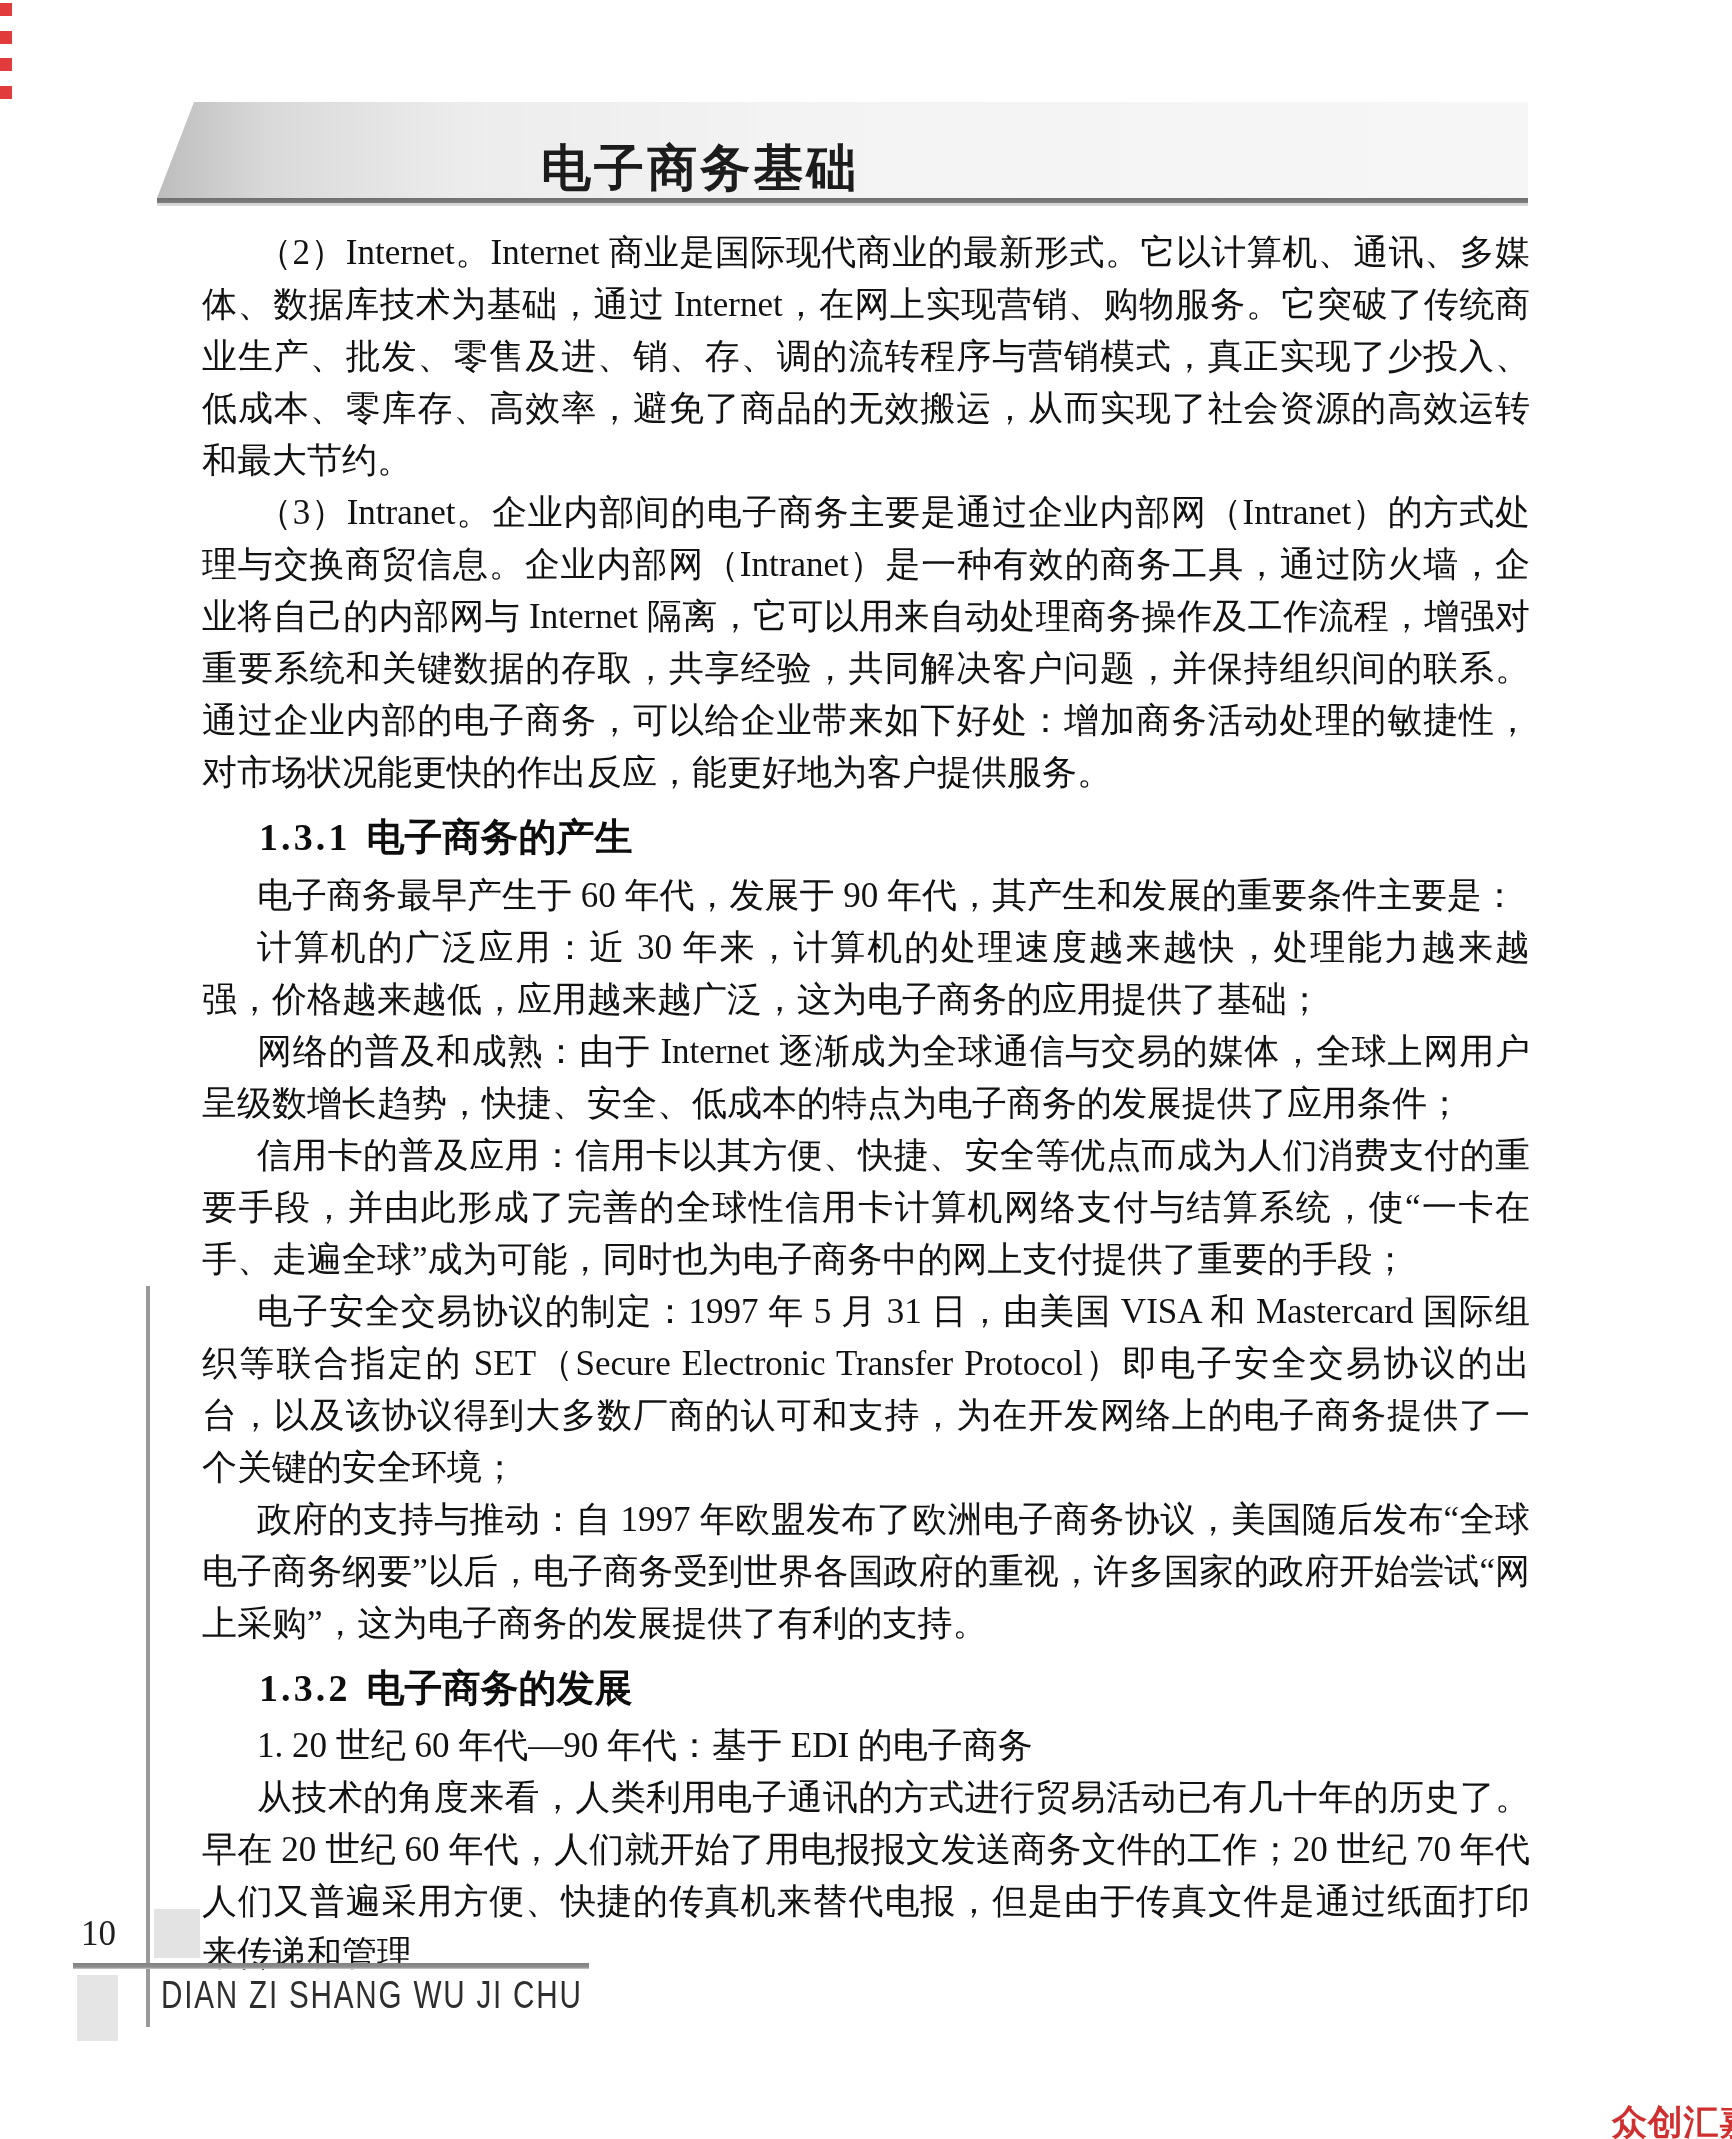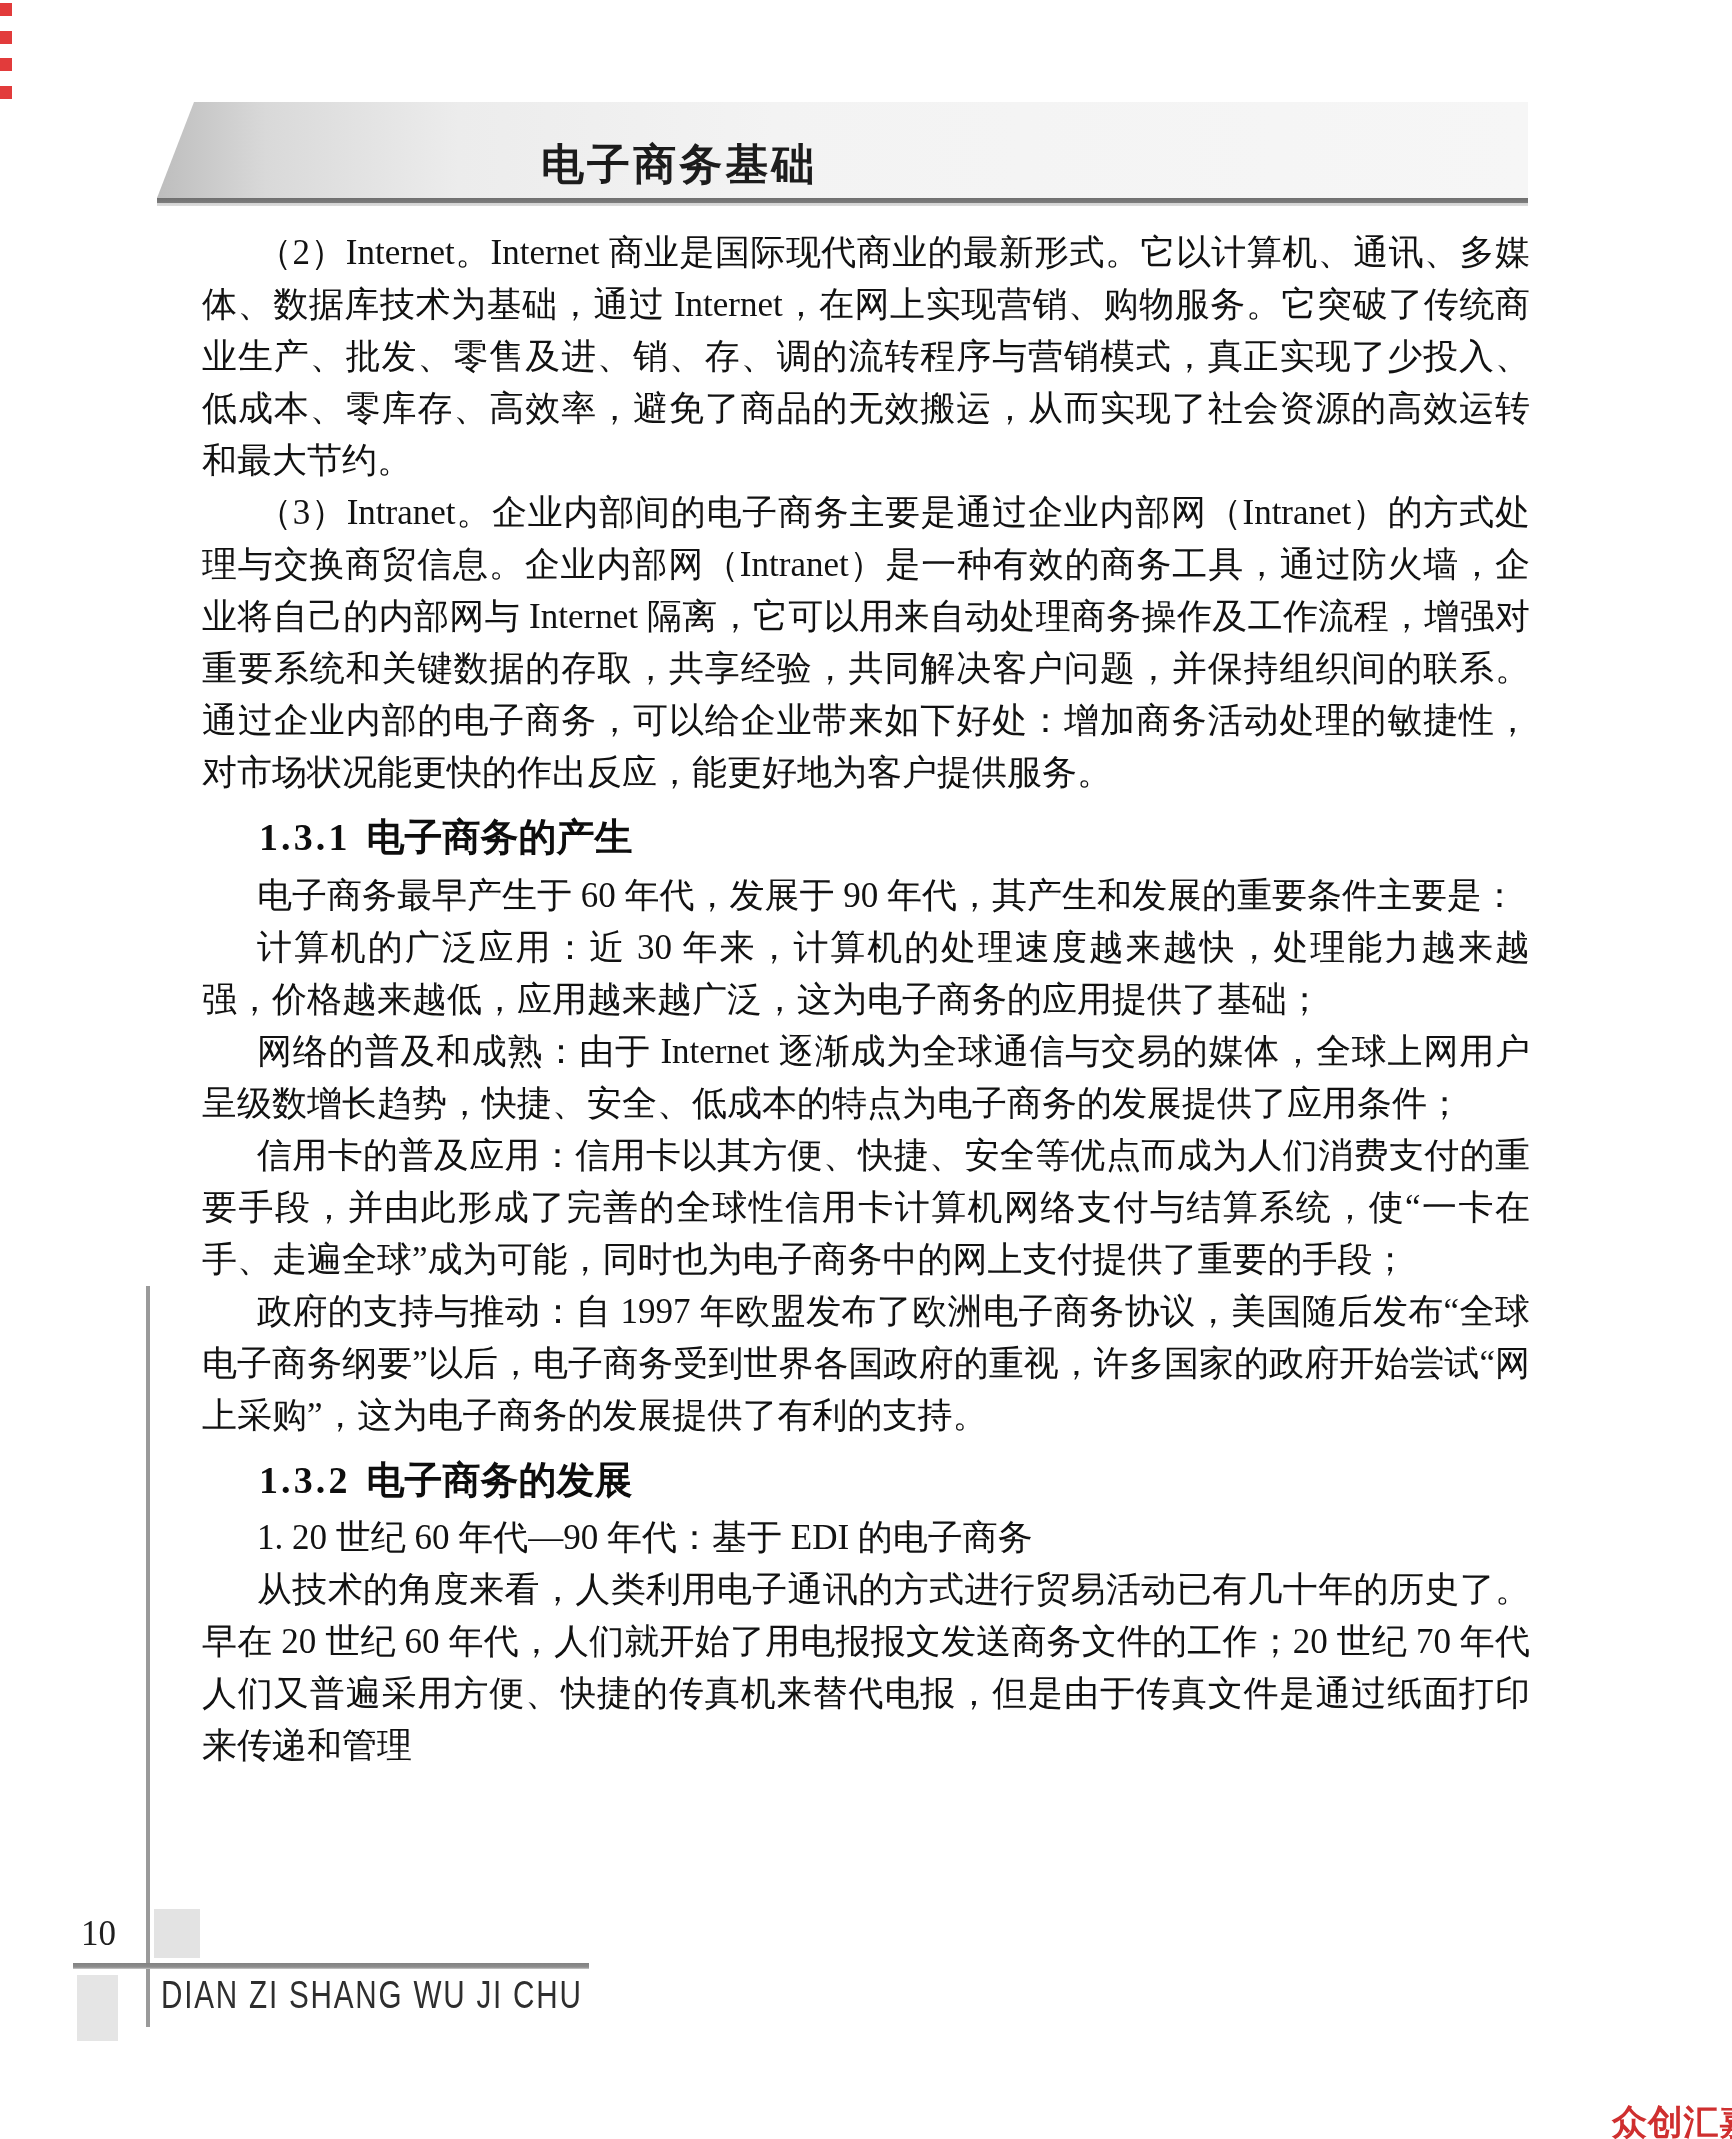--- a/index.html
+++ b/index.html
@@ -39,21 +39,21 @@
     height: 96px;
     background: linear-gradient(to right, #bdbdbd 0%, #d9d9d9 8%, #ececec 22%, #f3f3f3 45%, #f6f6f6 100%);
     clip-path: polygon(37px 0, 100% 0, 100% 100%, 0 100%);
   }
   .banner-title {
     position: absolute;
     left: 541px;
     top: 143px;
     font-family: "Liberation Sans", "DejaVu Sans", sans-serif;
     font-weight: bold;
-    font-size: 43px;
+    font-size: 50px;
     letter-spacing: 3.1px;
     color: #1c1c1c;
     line-height: 1;
   }
   .banner-rule {
     position: absolute;
     left: 157px;
     top: 198px;
     width: 1371px;
     height: 8.4px;
@@ -200,20 +200,21 @@
     <p>（2）Internet。Internet 商业是国际现代商业的最新形式。它以计算机、通讯、多媒体、数据库技术为基础，通过 Internet，在网上实现营销、购物服务。它突破了传统商业生产、批发、零售及进、销、存、调的流转程序与营销模式，真正实现了少投入、低成本、零库存、高效率，避免了商品的无效搬运，从而实现了社会资源的高效运转和最大节约。</p>
     <p>（3）Intranet。企业内部间的电子商务主要是通过企业内部网（Intranet）的方式处理与交换商贸信息。企业内部网（Intranet）是一种有效的商务工具，通过防火墙，企业将自己的内部网与 Internet 隔离，它可以用来自动处理商务操作及工作流程，增强对重要系统和关键数据的存取，共享经验，共同解决客户问题，并保持组织间的联系。通过企业内部的电子商务，可以给企业带来如下好处：增加商务活动处理的敏捷性，对市场状况能更快的作出反应，能更好地为客户提供服务。</p>
 
 
     <h2 class="sub-heading"><span class="sub-num">1.3.1</span><span>电子商务的产生</span></h2>
 
     <p>电子商务最早产生于 60 年代，发展于 90 年代，其产生和发展的重要条件主要是：</p>
     <p>计算机的广泛应用：近 30 年来，计算机的处理速度越来越快，处理能力越来越强，价格越来越低，应用越来越广泛，这为电子商务的应用提供了基础；</p>
     <p>网络的普及和成熟：由于 Internet 逐渐成为全球通信与交易的媒体，全球上网用户呈级数增长趋势，快捷、安全、低成本的特点为电子商务的发展提供了应用条件；</p>
     <p>信用卡的普及应用：信用卡以其方便、快捷、安全等优点而成为人们消费支付的重要手段，并由此形成了完善的全球性信用卡计算机网络支付与结算系统，使“一卡在手、走遍全球”成为可能，同时也为电子商务中的网上支付提供了重要的手段；</p>
+    <p>电子安全交易协议的制定：1997 年 5 月 31 日，由美国 VISA 和 Mastercard 国际组织等联合指定的 SET（Secure Electronic Transfer Protocol）即电子安全交易协议的出台，以及该协议得到大多数厂商的认可和支持，为在开发网络上的电子商务提供了一个关键的安全环境；</p>
     <p>政府的支持与推动：自 1997 年欧盟发布了欧洲电子商务协议，美国随后发布“全球电子商务纲要”以后，电子商务受到世界各国政府的重视，许多国家的政府开始尝试“网上采购”，这为电子商务的发展提供了有利的支持。</p>
 
     <h2 class="sub-heading"><span class="sub-num">1.3.2</span><span>电子商务的发展</span></h2>
 
     <p>1. 20 世纪 60 年代—90 年代：基于 EDI 的电子商务</p>
     <p>从技术的角度来看，人类利用电子通讯的方式进行贸易活动已有几十年的历史了。早在 20 世纪 60 年代，人们就开始了用电报报文发送商务文件的工作；20 世纪 70 年代人们又普遍采用方便、快捷的传真机来替代电报，但是由于传真文件是通过纸面打印来传递和管理</p>
   </main>
 
   <div class="vline"></div>
   <div class="gray-square-a"></div>

